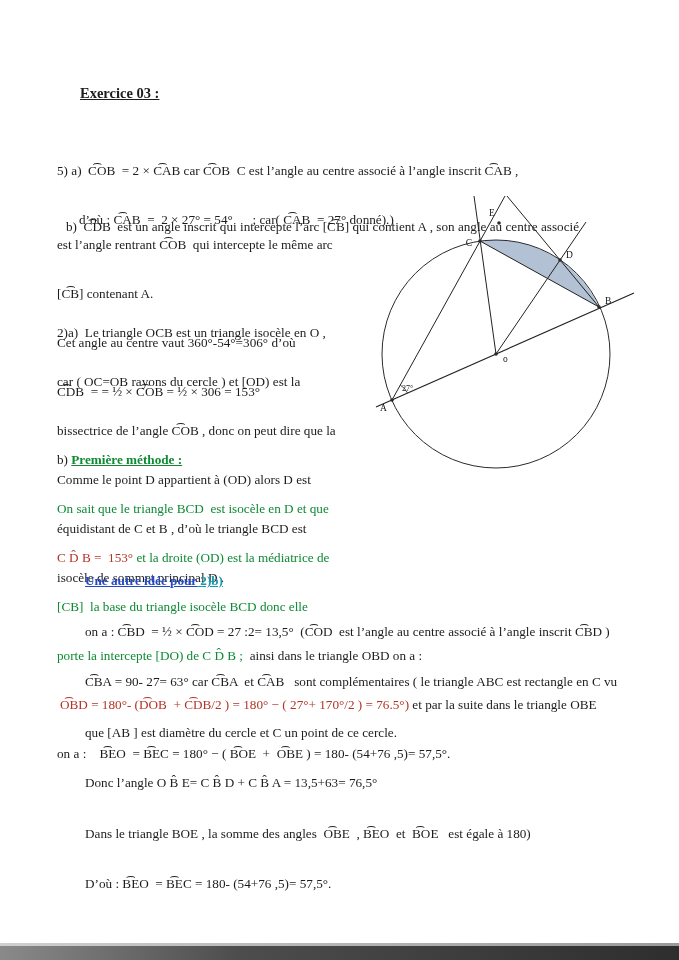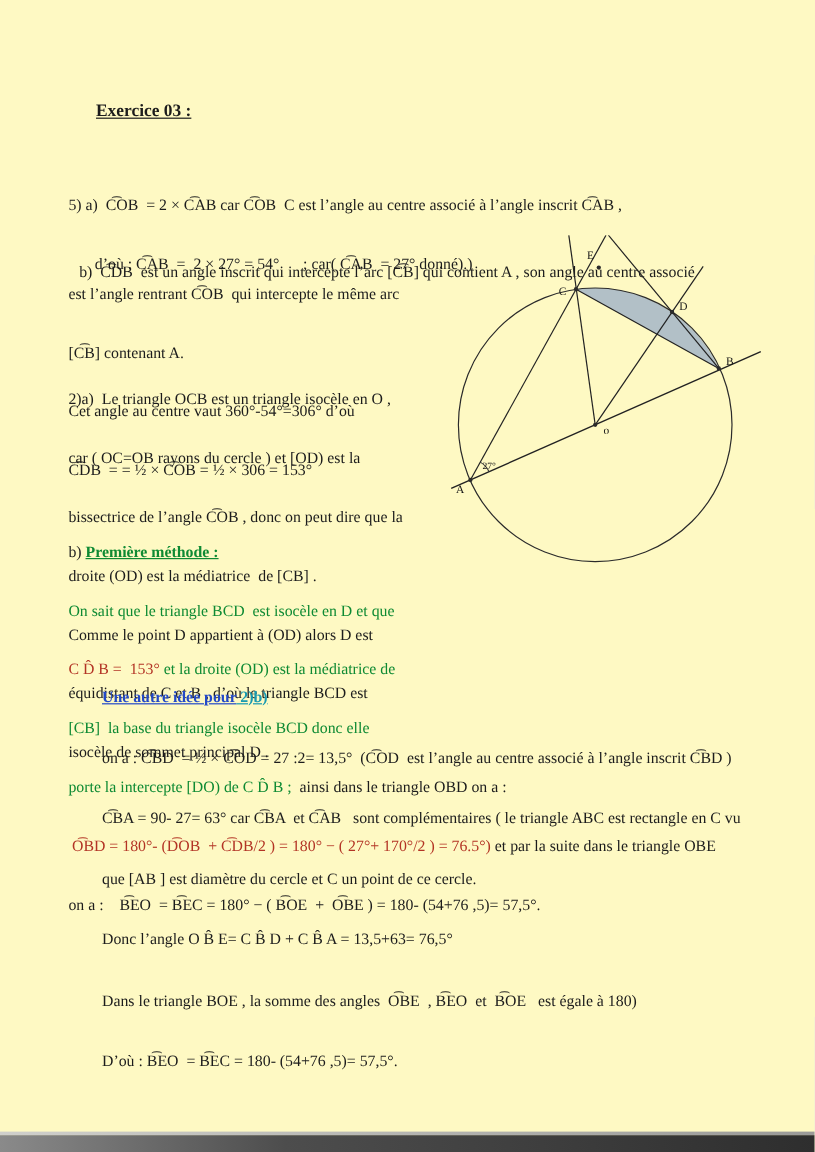--- a/index.html
+++ b/index.html
@@ -1,19 +1,19 @@
 <!DOCTYPE html>
 <html><head>
 <meta charset="utf-8">
 <style>
   html,body{margin:0;padding:0;background:#e8e8e8;}
   .page{
     position:relative;
     width:679px;height:960px;
-    background:#fef9c3;
+    background:#ffffff;
     overflow:hidden;
     font-family:"Liberation Serif", serif;
     color:#1c1c1c;
     font-size:13.2px;
   }
   .title{
     position:absolute;left:80px;top:85px;
     font-weight:bold;font-size:14.5px;
     text-decoration:underline;
     white-space:pre;
@@ -59,21 +59,20 @@
     <div class="ln">est l’angle rentrant C͡OB  qui intercepte le même arc</div>
     <div class="ln">[C͡B] contenant A.</div>
     <div class="ln">Cet angle au centre vaut 360°-54°=306° d’où</div>
     <div class="ln">C͡DB  = = ½ × C͡OB = ½ × 306 = 153°</div>
   </div>
 
   <div class="blk" style="left:57px;top:292px;">
     <div class="ln">2)a)  Le triangle OCB est un triangle isocèle en O ,</div>
     <div class="ln">car ( OC=OB rayons du cercle ) et [OD) est la</div>
     <div class="ln">bissectrice de l’angle C͡OB , donc on peut dire que la</div>
-    <div class="ln">droite (OD) est la médiatrice  de [CB] .</div>
     <div class="ln">Comme le point D appartient à (OD) alors D est</div>
     <div class="ln">équidistant de C et B , d’où le triangle BCD est</div>
     <div class="ln">isocèle de sommet principal D .</div>
   </div>
 
   <div class="blk" style="left:57px;top:419px;">
     <div class="ln"><span>b) </span><span class="method">Première méthode :</span></div>
     <div class="ln green">On sait que le triangle BCD  est isocèle en D et que</div>
     <div class="ln"><span class="red">C D̂ B =  153°</span><span class="green"> et la droite (OD) est la médiatrice de</span></div>
     <div class="ln green">[CB]  la base du triangle isocèle BCD donc elle</div>

